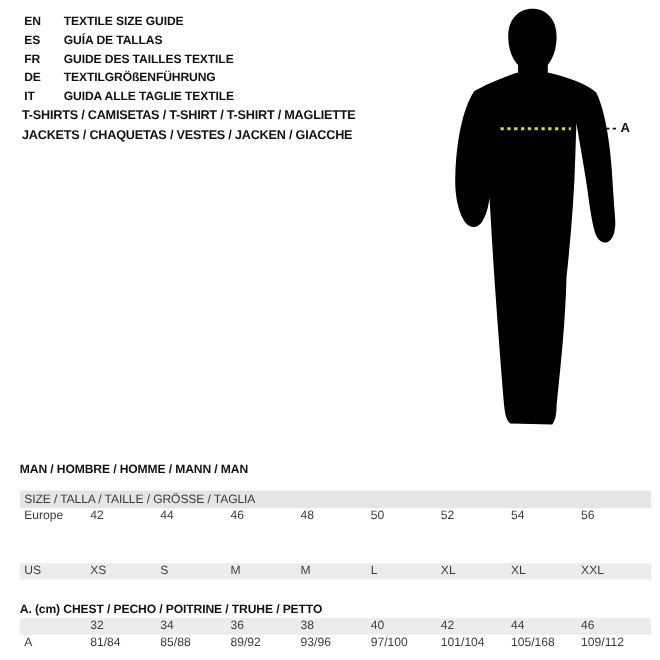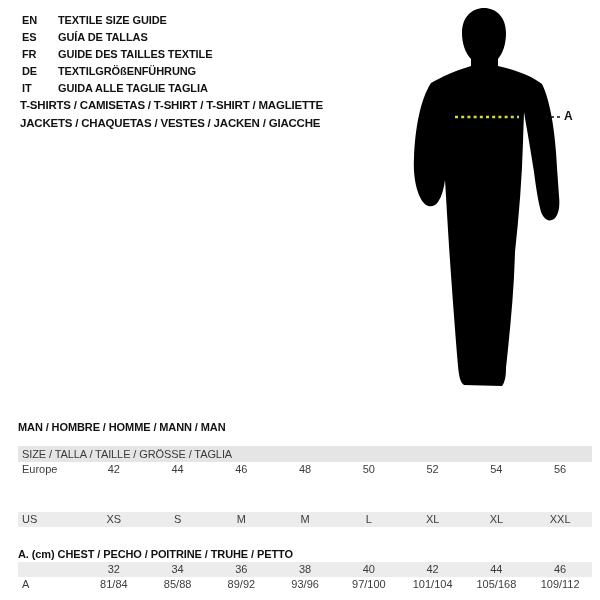--- a/index.html
+++ b/index.html
@@ -103,21 +103,21 @@
   .size-row.shaded { background: #ececec; margin-top: 35px; }
   .size-row-label {
     width: 64px;
     padding-left: 4px;
     box-sizing: border-box;
     text-align: left;
     white-space: nowrap;
   }
   .size-cell {
     flex: 1;
-    text-align: center;
+    text-align: left;
     white-space: nowrap;
   }
 
   
   .footnote {
     position: absolute;
     left: 18px;
     top: 548px;
     font-size: 11px;
     font-weight: bold;
@@ -143,21 +143,21 @@
     <div class="lang-row">
       <span class="lang-code">FR</span>
       <span class="lang-label">GUIDE DES TAILLES TEXTILE</span>
     </div>
     <div class="lang-row">
       <span class="lang-code">DE</span>
       <span class="lang-label">TEXTILGRÖßENFÜHRUNG</span>
     </div>
     <div class="lang-row">
       <span class="lang-code">IT</span>
-      <span class="lang-label">GUIDA ALLE TAGLIE TAGLIA</span>
+      <span class="lang-label">GUIDA ALLE TAGLIE TEXTILE</span>
     </div>
   </div>
 
   <div class="category-block">
     <div class="category-line">T-SHIRTS / CAMISETAS / T-SHIRT / T-SHIRT / MAGLIETTE</div>
     <div class="category-line">JACKETS / CHAQUETAS / VESTES / JACKEN / GIACCHE</div>
   </div>
 
   <div class="figure-wrap">
     <svg width="200" height="400" viewBox="0 0 200 400">

